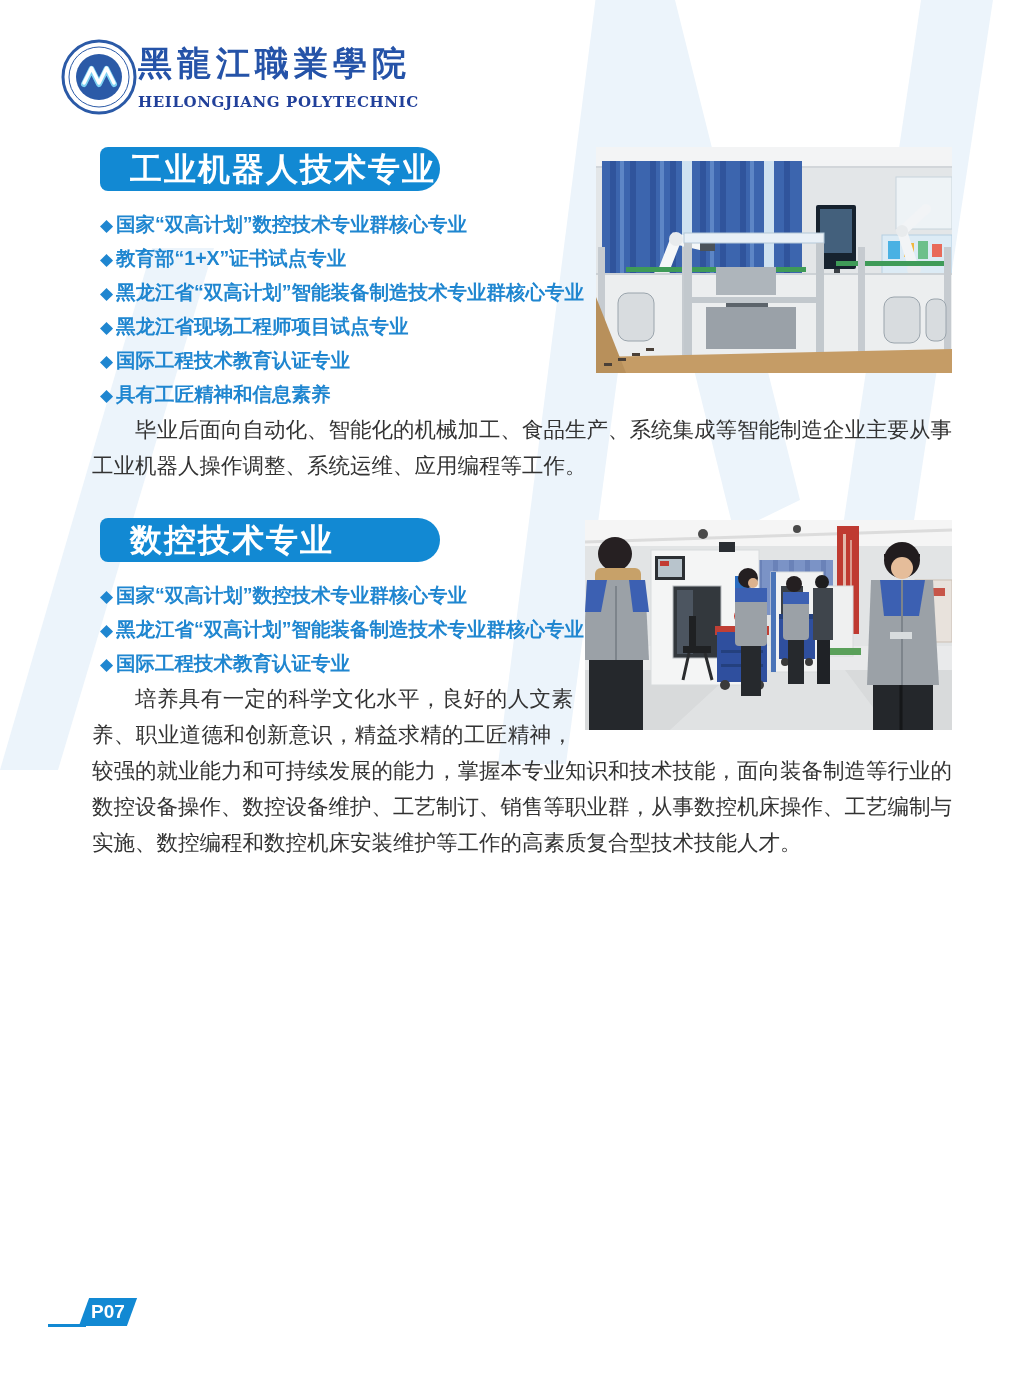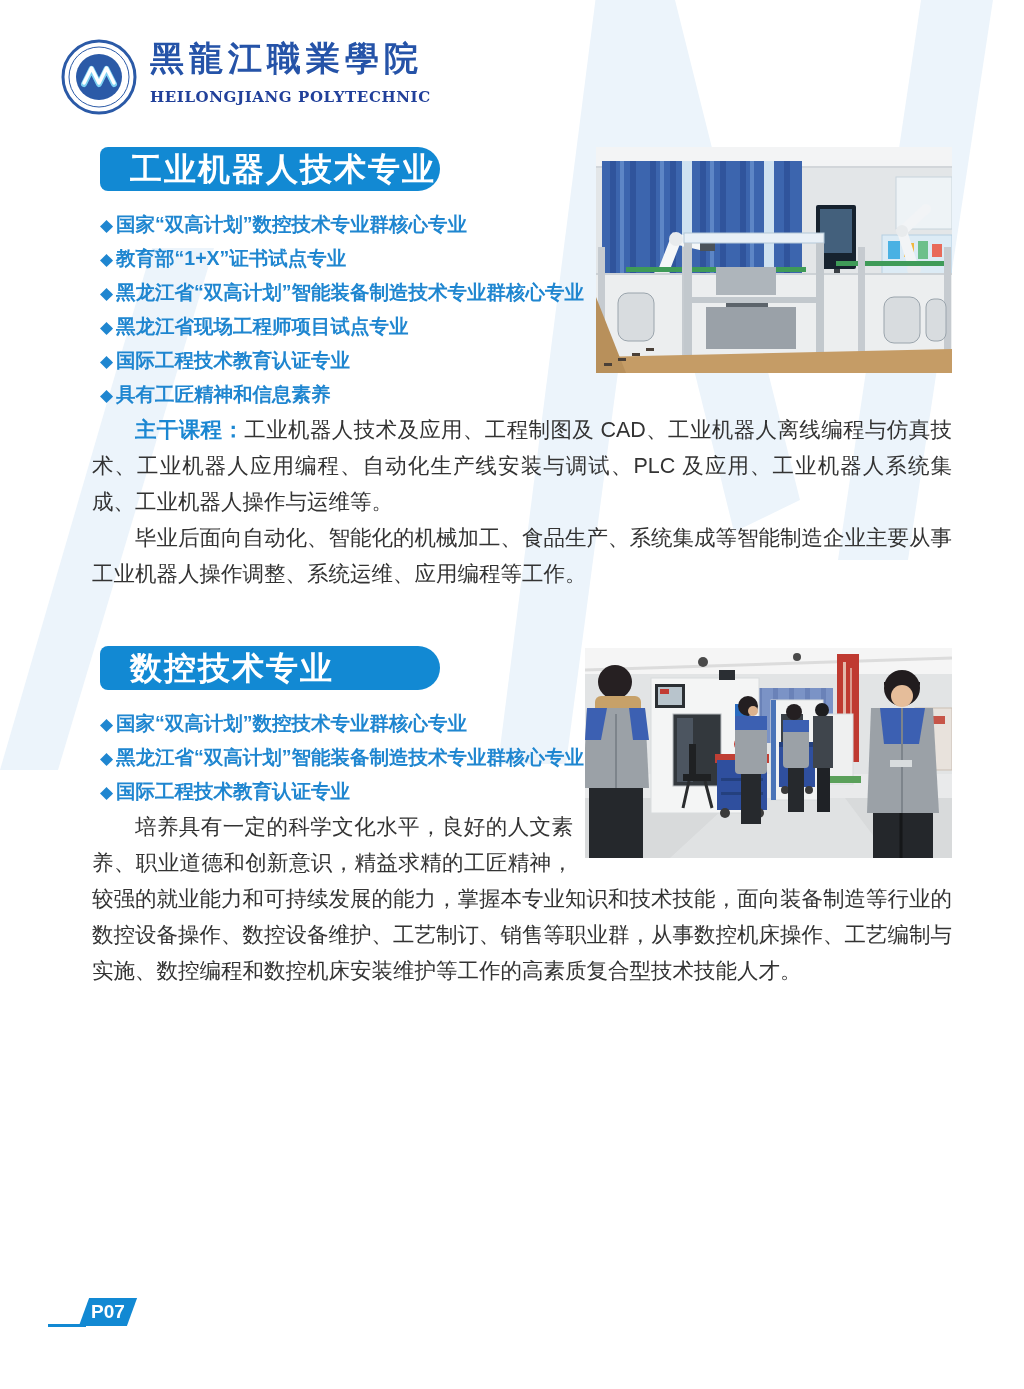--- a/index.html
+++ b/index.html
@@ -2,28 +2,28 @@
 <html><head>
 <meta charset="utf-8">
 <style>
   html,body{margin:0;padding:0;}
   body{
     width:1024px;height:1389px;position:relative;overflow:hidden;background:#ffffff;
     font-family:"Liberation Sans","DejaVu Sans",sans-serif;
   }
   .watermark{position:absolute;left:0;top:0;z-index:0;}
   
-  .header{position:absolute;left:60px;top:38px;display:flex;gap:12px;z-index:2;}
+  .header{position:absolute;left:60px;top:38px;display:flex;align-items:center;z-index:2;}
   .emblem{width:78px;height:78px;flex:0 0 auto;}
   .logo-cn{font-size:34px;font-weight:bold;color:#2553a8;font-family:"DejaVu Serif","Liberation Serif",serif;letter-spacing:5px;line-height:40px;}
   .logo-en{font-size:15px;font-weight:bold;color:#21409a;font-family:"DejaVu Serif","Liberation Serif",serif;letter-spacing:0.6px;margin-top:10px;}
   
   .content{position:absolute;left:92px;top:147px;width:860px;z-index:1;}
   .sec{position:relative;}
-  .sec2{margin-top:54px;clear:none;}
+  .sec2{margin-top:34px;clear:none;}
   .photo{float:right;display:block;}
   .photo svg{display:block;}
   .photo1{width:356px;height:226px;margin:0 0 10px 12px;}
   .photo2{width:367px;height:210px;margin:2px 0 10px 12px;}
   .banner{
     margin-left:8px;width:340px;height:44px;box-sizing:border-box;
     background:#1289d3;border-radius:8px 22px 22px 8px;
     color:#ffffff;font-size:32px;font-weight:bold;line-height:44px;
     padding-left:30px;letter-spacing:2px;
   }
@@ -156,21 +156,20 @@
     </div>
     <ul class="bullets">
       <li><span class="dm">◆</span><span>国家“双高计划”数控技术专业群核心专业</span></li>
       <li><span class="dm">◆</span><span>教育部“1+X”证书试点专业</span></li>
       <li><span class="dm">◆</span><span>黑龙江省“双高计划”智能装备制造技术专业群核心专业</span></li>
       <li><span class="dm">◆</span><span>黑龙江省现场工程师项目试点专业</span></li>
       <li><span class="dm">◆</span><span>国际工程技术教育认证专业</span></li>
       <li><span class="dm">◆</span><span>具有工匠精神和信息素养</span></li>
     </ul>
     <div class="paras">
-      <p><span class="lbl">主干课程：</span><span>工业机器人技术及应用、工程制图及 CAD、工业机器人离线编程与仿真技术、工业机器人应用编程、自动化生产线安装与调试、PLC 及应用、工业机器人系统集成、工业机器人操作与运维等。</span></p>
       <p>毕业后面向自动化、智能化的机械加工、食品生产、系统集成等智能制造企业主要从事工业机器人操作调整、系统运维、应用编程等工作。</p>
     </div>
   </section>
 
   <section class="sec sec2">
     <span class="photo photo2">
       <svg viewBox="0 0 367 210" width="367" height="210" preserveAspectRatio="none">
         <rect width="367" height="210" fill="#e9eaeb"></rect>
         <rect width="367" height="26" fill="#f5f5f5"></rect>
         <path d="M0 22 L367 10" stroke="#dcdcdc" stroke-width="3" fill="none"></path>

